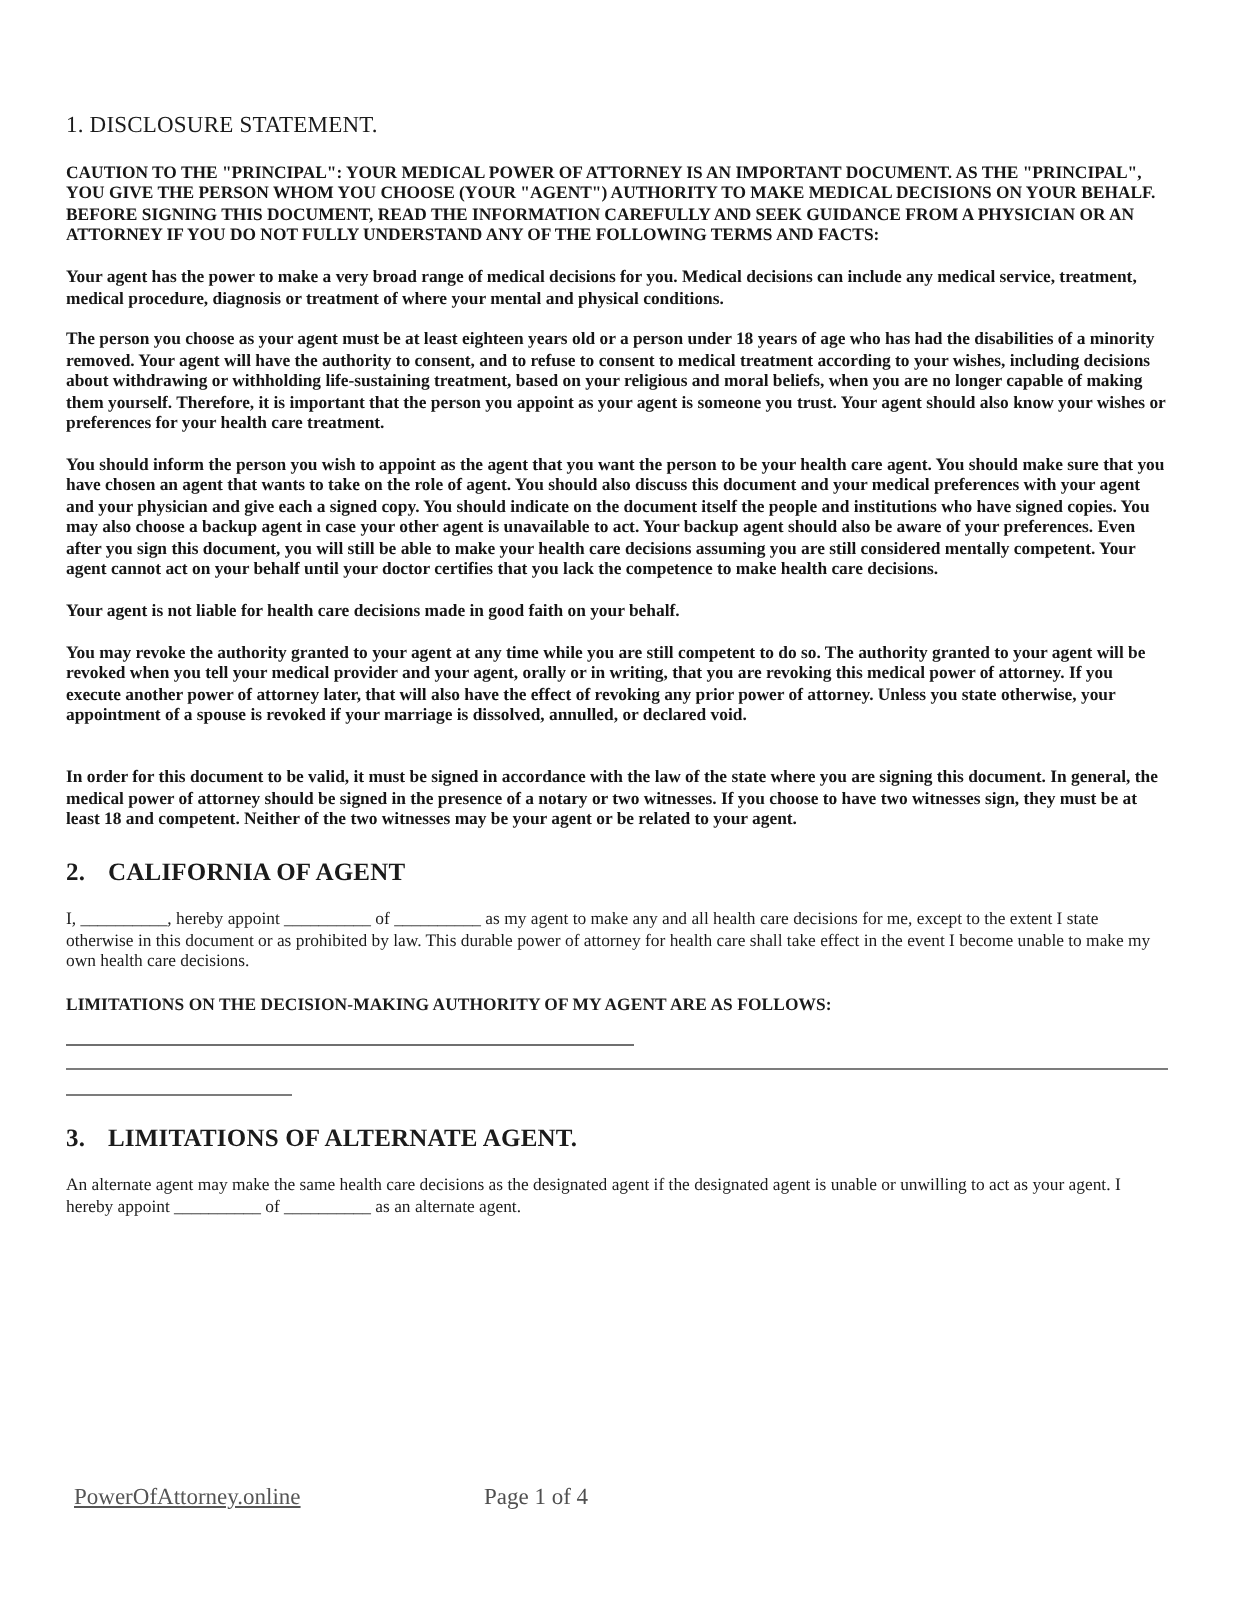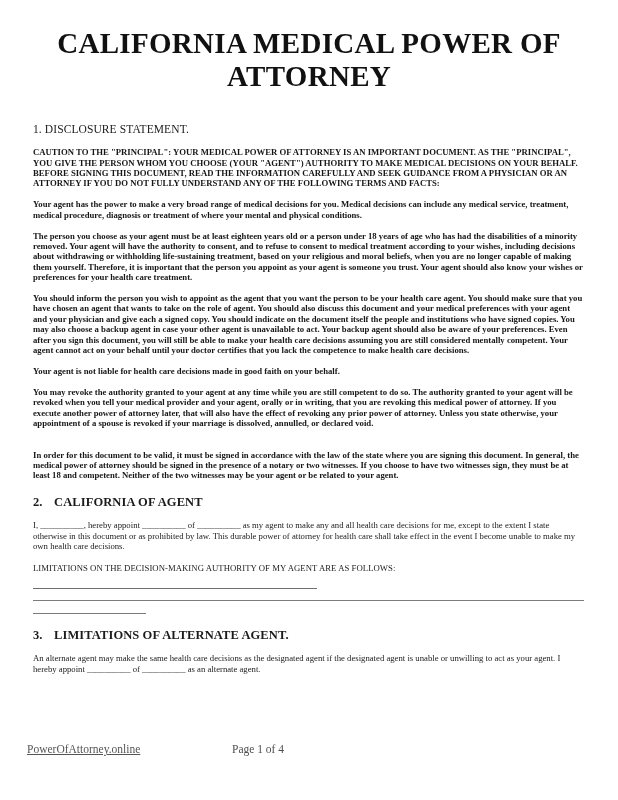--- a/index.html
+++ b/index.html
@@ -44,31 +44,31 @@
   .sec-heading {
     display: flex;
     font-size: 12.5px;
     font-weight: bold;
     margin-top: 14px;
     letter-spacing: 0.1px;
   }
   .sec-heading .num { width: 21px; flex: none; }
   p.limitations {
     margin-top: 12px;
-    font-weight: normal;
+    font-weight: bold;
     letter-spacing: 0.05px;
   }
   .blank-lines { margin-top: 5px; }
   .blank-line { border-bottom: 1px solid #7c7c7c; }
   .blank-line.w1 { width: 284px; height: 10px; border-bottom-color: #6f6f6f; }
   .blank-line.w2 { width: 551px; height: 12.5px; }
   .blank-line.w3 { width: 113px; height: 12.5px; }
   .footer {
     position: absolute;
-    left: 27px;
+    left: 37px;
     top: 743px;
     width: 552px;
     height: 16px;
     font-size: 11.5px;
     color: #555555;
   }
   .site-link {
     color: #555555;
     text-decoration: underline;
     cursor: pointer;
@@ -78,21 +78,20 @@
     left: 205px;
     top: 0;
     color: #4f4f4f;
   }
 </style>
 </head>
 <body>
 
 <div class="page">
 
-  <h1 class="doc-title">CALIFORNIA MEDICAL POWER OF ATTORNEY</h1>
 
   <section>
     <h2 class="sec1-heading">1. DISCLOSURE STATEMENT.</h2>
     <p class="para bold caution">CAUTION TO THE "PRINCIPAL": YOUR MEDICAL POWER OF ATTORNEY IS AN IMPORTANT DOCUMENT. AS THE "PRINCIPAL", YOU GIVE THE PERSON WHOM YOU CHOOSE (YOUR "AGENT") AUTHORITY TO MAKE MEDICAL DECISIONS ON YOUR BEHALF. BEFORE SIGNING THIS DOCUMENT, READ THE INFORMATION CAREFULLY AND SEEK GUIDANCE FROM A PHYSICIAN OR AN ATTORNEY IF YOU DO NOT FULLY UNDERSTAND ANY OF THE FOLLOWING TERMS AND FACTS:</p>
     <p class="para bold">Your agent has the power to make a very broad range of medical decisions for you. Medical decisions can include any medical service, treatment, medical procedure, diagnosis or treatment of where your mental and physical conditions.</p>
     <p class="para bold">The person you choose as your agent must be at least eighteen years old or a person under 18 years of age who has had the disabilities of a minority removed. Your agent will have the authority to consent, and to refuse to consent to medical treatment according to your wishes, including decisions about withdrawing or withholding life-sustaining treatment, based on your religious and moral beliefs, when you are no longer capable of making them yourself.  Therefore, it is important that the person you appoint as your agent is someone you trust. Your agent should also know your wishes or preferences for your health care treatment.</p>
     <p class="para bold">You should inform the person you wish to appoint as the agent that you want the person to be your health care agent. You should make sure that you have chosen an agent that wants to take on the role of agent. You should also discuss this document and your medical preferences with your agent and your physician and give each a signed copy. You should indicate on the document itself the people and institutions who have signed copies. You may also choose a backup agent in case your other agent is unavailable to act. Your backup agent should also be aware of your preferences. Even after you sign this document, you will still be able to make your health care decisions assuming you are still considered mentally competent. Your agent cannot act on your behalf until your doctor certifies that you lack the competence to make health care decisions.</p>
     <p class="para bold">Your agent is not liable for health care decisions made in good faith on your behalf.</p>
     <p class="para bold">You may revoke the authority granted to your agent at any time while you are still competent to do so. The authority granted to your agent will be revoked when you tell your medical provider and your agent, orally or in writing, that you are revoking this medical power of attorney. If you execute another power of attorney later, that will also have the effect of revoking any prior power of attorney. Unless you state otherwise, your appointment of a spouse is revoked if your marriage is dissolved, annulled, or declared void.</p>
     <p class="para bold gap-lg">In order for this document to be valid, it must be signed in accordance with the law of the state where you are signing this document. In general, the medical power of attorney should be signed in the presence of a notary or two witnesses. If you choose to have two witnesses sign, they must be at least 18 and competent. Neither of the two witnesses may be your agent or be related to your agent.</p>

